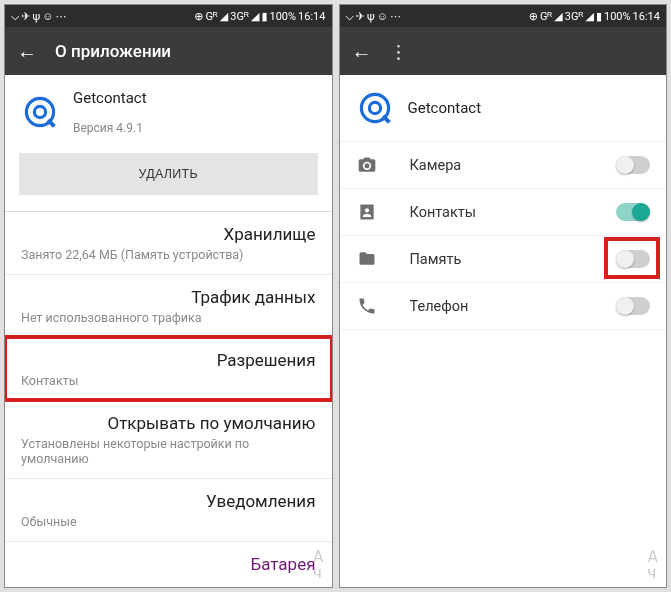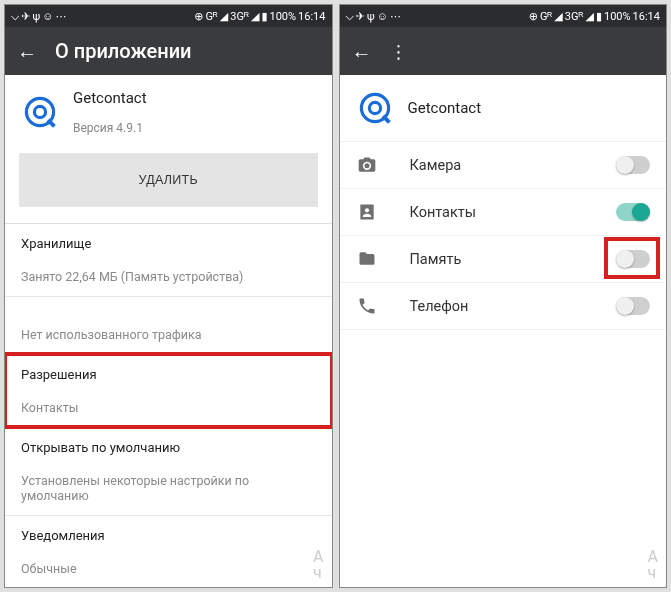--- a/index.html
+++ b/index.html
@@ -36,21 +36,21 @@
 .appbar {
   background: #3a3b3d;
   color: #fff;
   height: 48px;
   display: flex;
   align-items: center;
   padding: 0 12px;
   gap: 18px;
 }
 .back-arrow { font-size: 20px; cursor: pointer; }
-.appbar-title { font-size: 20px; font-weight: 500; flex: 1; }
+.appbar-title { font-size: 17px; font-weight: 500; flex: 1; }
 .menu-dots { font-size: 18px; cursor: pointer; }
 .content { flex: 1; background: #fff; overflow: hidden; position: relative; }
 
 
 .app-header {
   display: flex;
   align-items: center;
   gap: 14px;
   padding: 14px 16px;
 }
@@ -64,35 +64,35 @@
 
 .button-row {
   display: flex;
   gap: 10px;
   padding: 4px 14px 16px;
 }
 .btn {
   flex: 1;
   background: #e4e4e4;
   border: none;
-  padding: 20px 4px;
+  padding: 14px 4px;
   font-size: 12.5px;
   font-weight: 500;
   color: #333;
   letter-spacing: 0.3px;
   cursor: pointer;
 }
 
 .setting-row {
   padding: 12px 16px;
   border-top: 1px solid #e8e8e8;
 }
 .setting-row.first { border-top: 1px solid #e0e0e0; }
-.setting-title { font-size: 13px; color: #222; }
-.setting-sub { font-size: 12.5px; color: #8a8a8a; margin-top: 18px; }
+.setting-title { font-size: 17px; color: #222; text-align: right; }
+.setting-sub { font-size: 12.5px; color: #8a8a8a; margin-top: 3px; }
 
 .highlight-red {
   outline: 4px solid #d62020;
   outline-offset: -2px;
 }
 
 
 .perm-header {
   display: flex;
   align-items: center;
@@ -192,20 +192,21 @@
 
     <div class="button-row">
       <button class="btn">УДАЛИТЬ</button>
     </div>
 
     <div class="setting-row first">
       <div class="setting-title">Хранилище</div>
       <div class="setting-sub">Занято 22,64 МБ (Память устройства)</div>
     </div>
     <div class="setting-row">
+      <div class="setting-title">Трафик данных</div>
       <div class="setting-sub">Нет использованного трафика</div>
     </div>
     <div class="setting-row highlight-red">
       <div class="setting-title">Разрешения</div>
       <div class="setting-sub">Контакты</div>
     </div>
     <div class="setting-row">
       <div class="setting-title">Открывать по умолчанию</div>
       <div class="setting-sub">Установлены некоторые настройки по умолчанию</div>
     </div>

